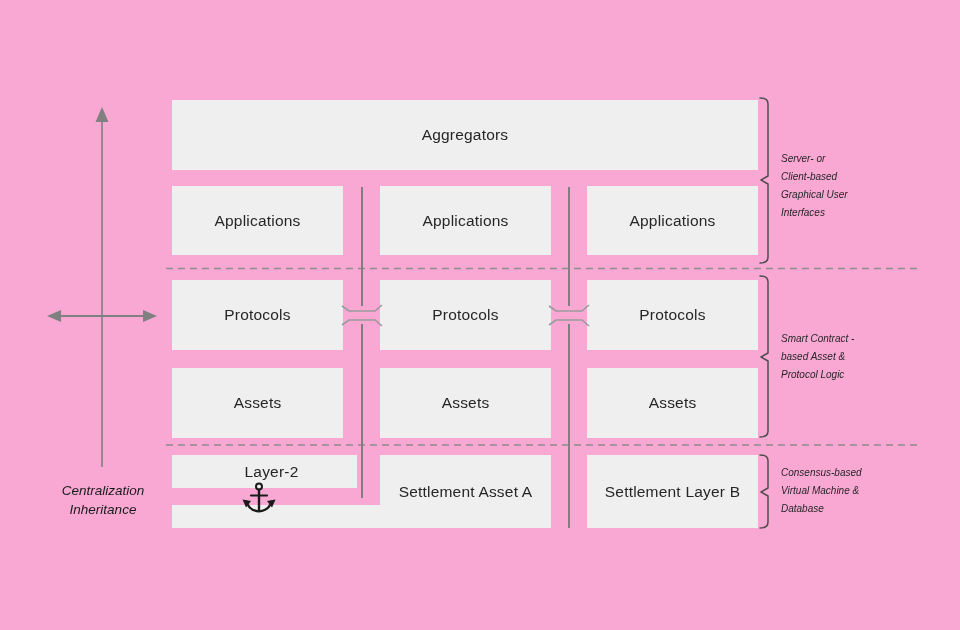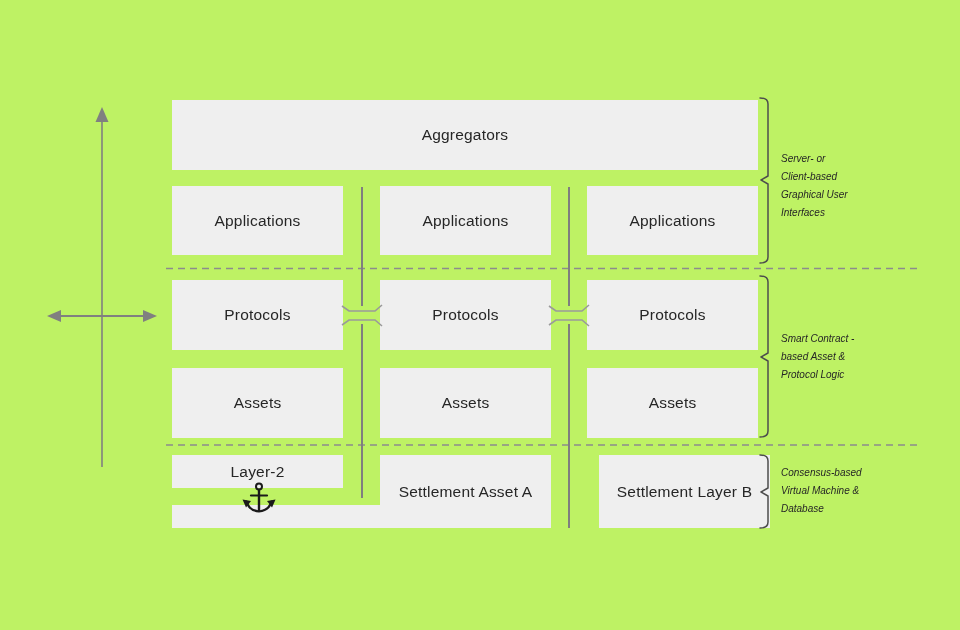--- a/index.html
+++ b/index.html
@@ -4,21 +4,21 @@
 <style>
   html, body {
     margin: 0;
     padding: 0;
     background: #ffffff;
   }
   #canvas {
     position: relative;
     width: 960px;
     height: 630px;
-    background: #bef264;
+    background: #f9a8d4;
     font-family: "Liberation Sans", sans-serif;
     overflow: hidden;
   }
   .box {
     position: absolute;
     background: #efefef;
     display: flex;
     align-items: center;
     justify-content: center;
     color: #262626;
@@ -97,43 +97,45 @@
   <div class="box" style="left:172px; top:368px; width:171px; height:70px;">
     <span class="label">Assets</span>
   </div>
   <div class="box" style="left:380px; top:368px; width:171px; height:70px;">
     <span class="label">Assets</span>
   </div>
   <div class="box" style="left:587px; top:368px; width:171px; height:70px;">
     <span class="label">Assets</span>
   </div>
 
-  <div class="box" id="layer2-box" style="left:172px; top:455px; width:171px; height:33px;">
+  <div class="box" id="layer2-box" style="left:172px; top:455px; width:171px; height:33px;padding-left:14px;">
     <span class="label">Layer-2</span>
   </div>
 
   <div class="box-strip" style="left:172px; top:505px; width:379px; height:23px;"></div>
   <div class="box" style="left:380px; top:455px; width:171px; height:73px;">
     <span class="label">Settlement Asset A</span>
   </div>
-  <div class="box" style="left:587px; top:455px; width:171px; height:73px;margin-left:12px;">
+  <div class="box" style="left:587px; top:455px; width:171px; height:73px;">
     <span class="label">Settlement Layer B</span>
   </div>
 
   <div class="ann-label" style="top:150px;">Server- or
 Client-based
 Graphical User
 Interfaces</div>
   <div class="ann-label" style="top:330px;">Smart Contract -
 based Asset &amp;
 Protocol Logic</div>
   <div class="ann-label" style="top:464px;">Consensus-based
 Virtual Machine &amp;
 Database</div>
 
+  <div id="axis-label">Centralization
+Inheritance</div>
 
   <svg class="overlay" width="960" height="630" viewBox="0 0 960 630">
 
     <line x1="166" y1="268.5" x2="922" y2="268.5" stroke="#8c8c8c" stroke-width="1.3" stroke-dasharray="7 5"></line>
     <line x1="166" y1="445" x2="922" y2="445" stroke="#8c8c8c" stroke-width="1.3" stroke-dasharray="7 5"></line>
 
     <g stroke="#7f7f7f" stroke-width="2" fill="none">
       <line x1="362" y1="187" x2="362" y2="306"></line>
       <line x1="362" y1="324" x2="362" y2="498"></line>
     </g>

